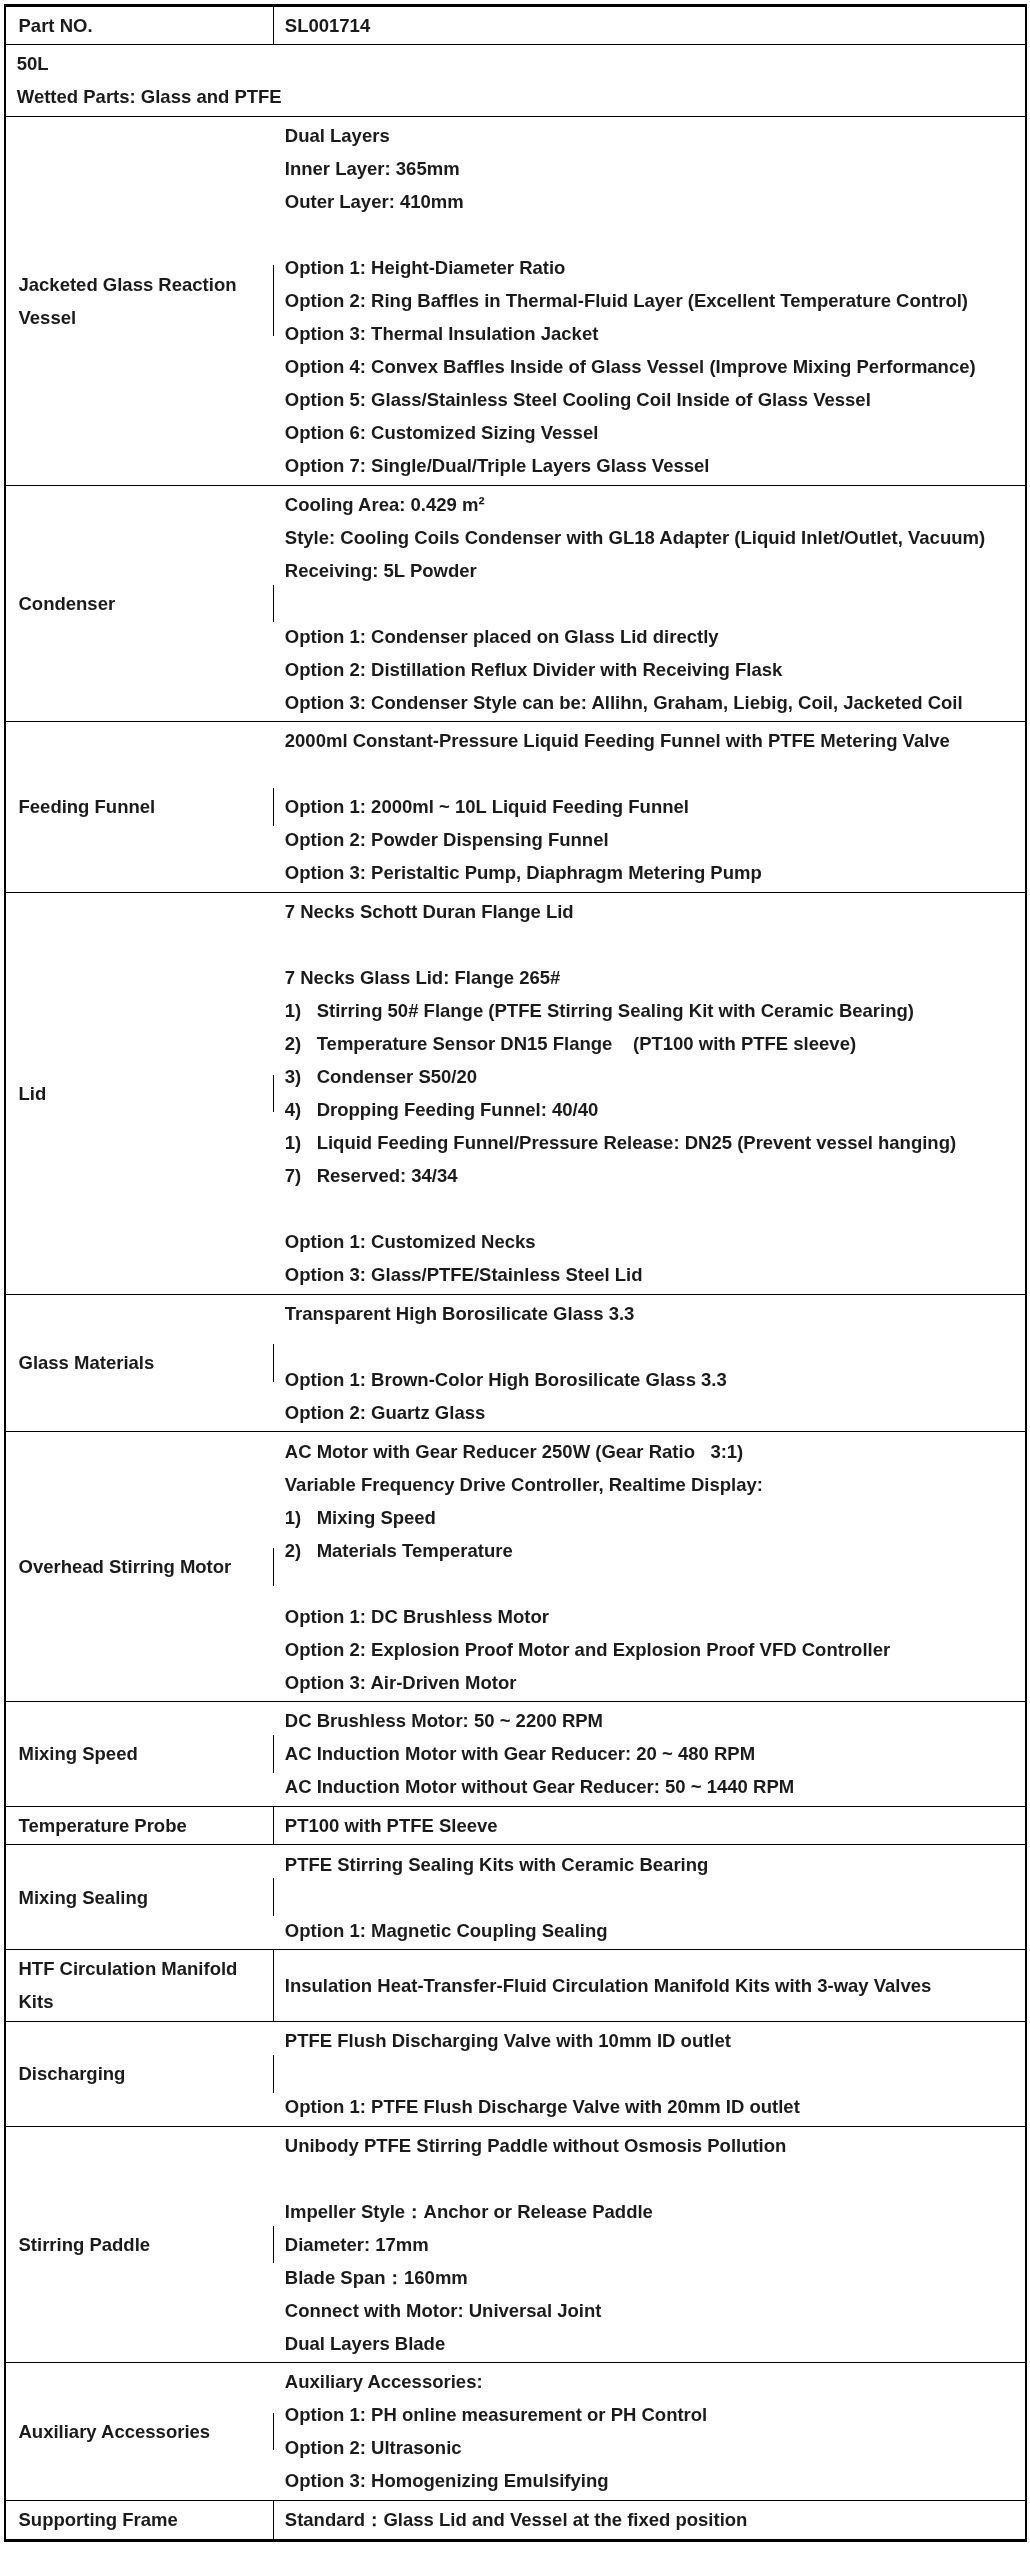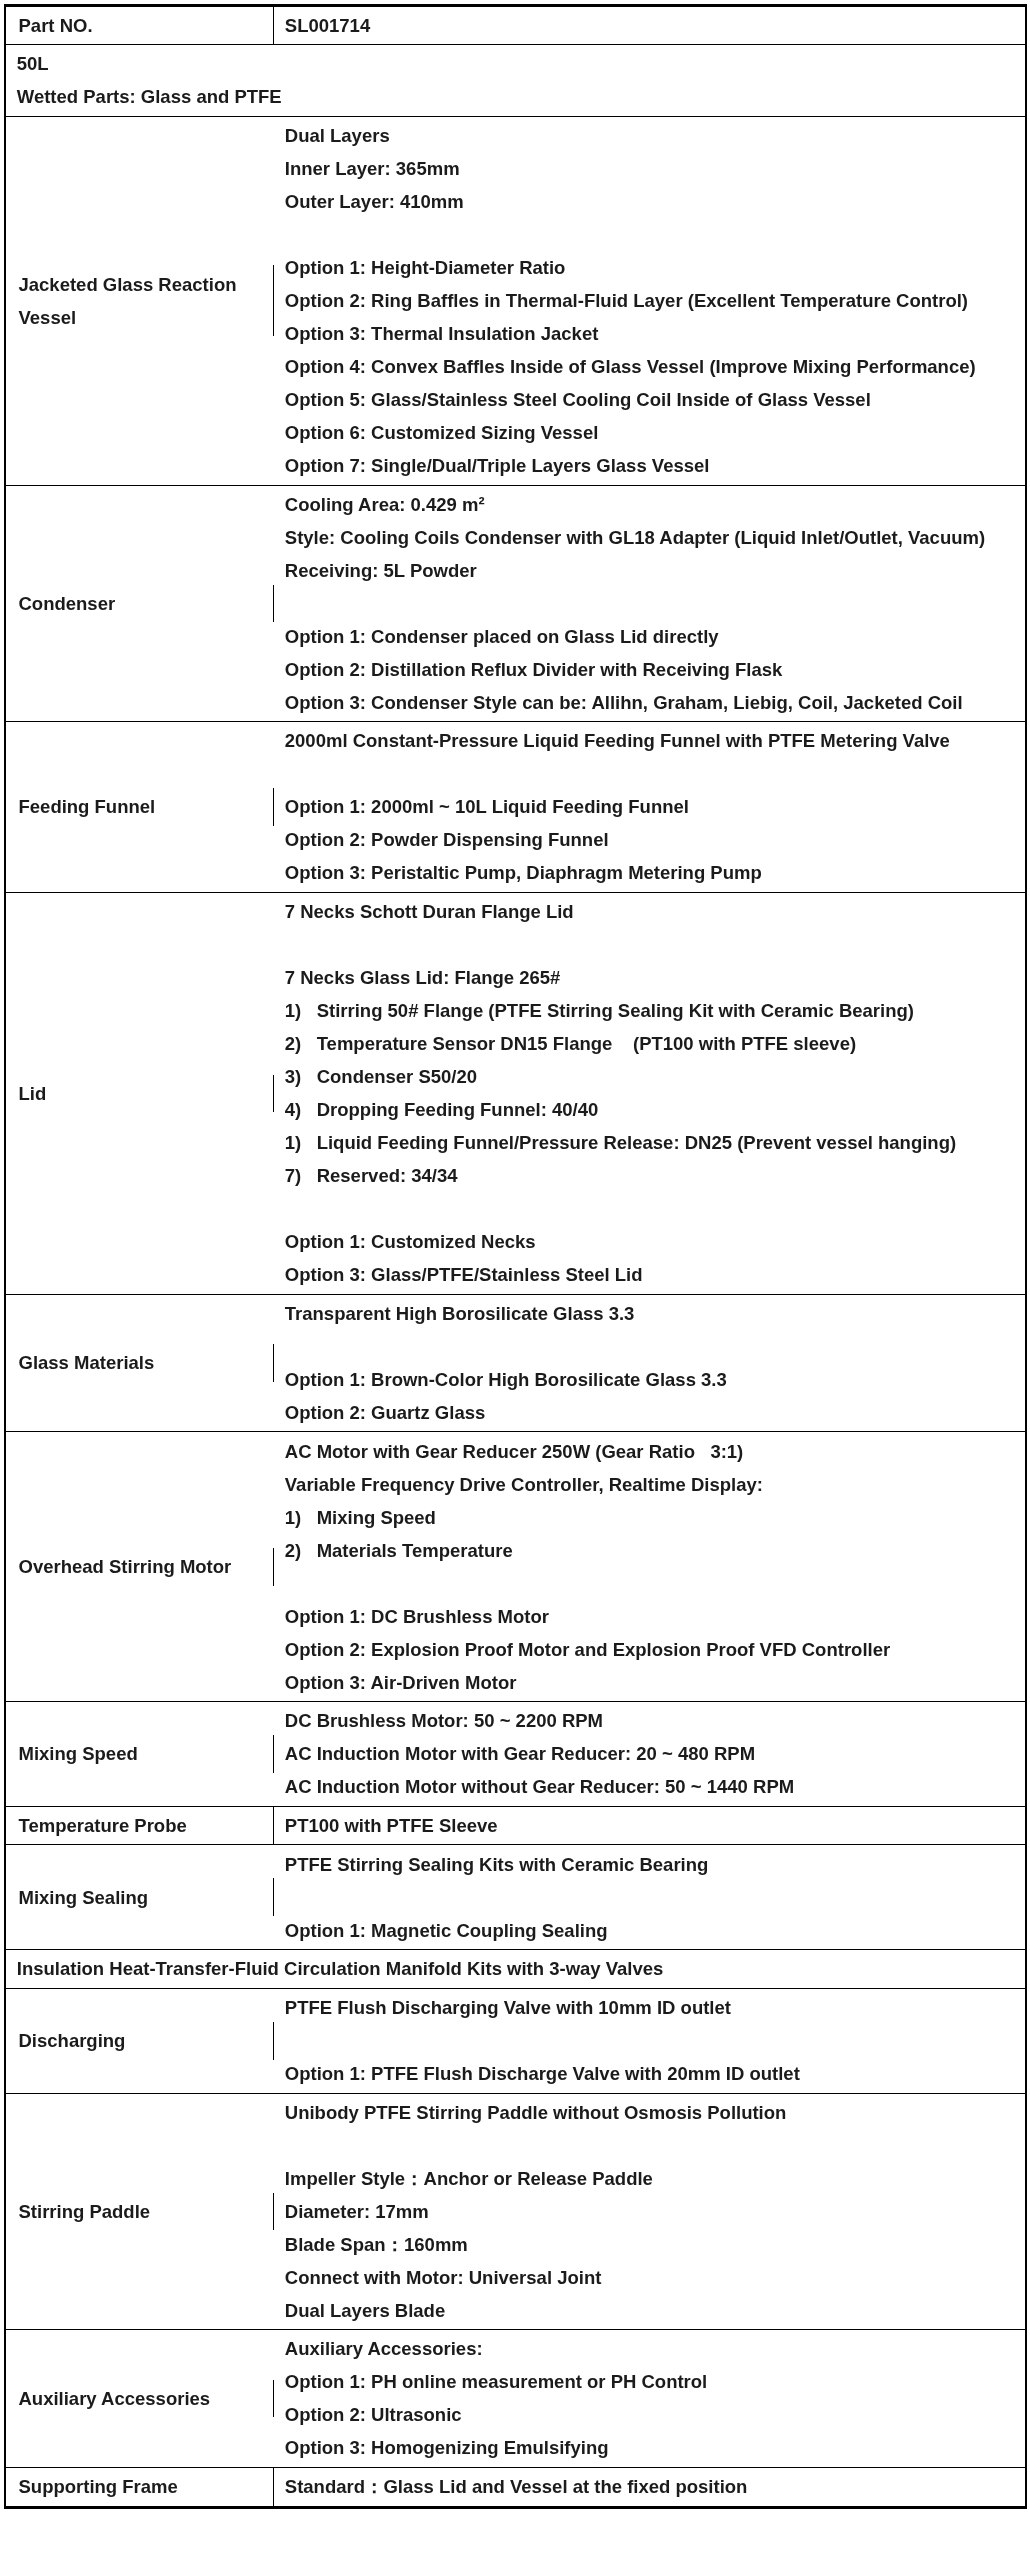--- a/index.html
+++ b/index.html
@@ -191,20 +191,24 @@
           <div class="line">Mixing Sealing</div>
         </div>
     <div class="cell value-cell">
           <div class="line">PTFE Stirring Sealing Kits with Ceramic Bearing</div>
           <div class="line blank">&nbsp;</div>
           <div class="line">Option 1: Magnetic Coupling Sealing</div>
         </div>
   </div>
 
   <div class="row">
+    <div class="cell label-cell">
+          <div class="line">HTF Circulation Manifold</div>
+          <div class="line">Kits</div>
+        </div>
     <div class="cell value-cell">
           <div class="line">Insulation Heat-Transfer-Fluid Circulation Manifold Kits with 3-way Valves</div>
         </div>
   </div>
 
   <div class="row">
     <div class="cell label-cell">
           <div class="line">Discharging</div>
         </div>
     <div class="cell value-cell">

